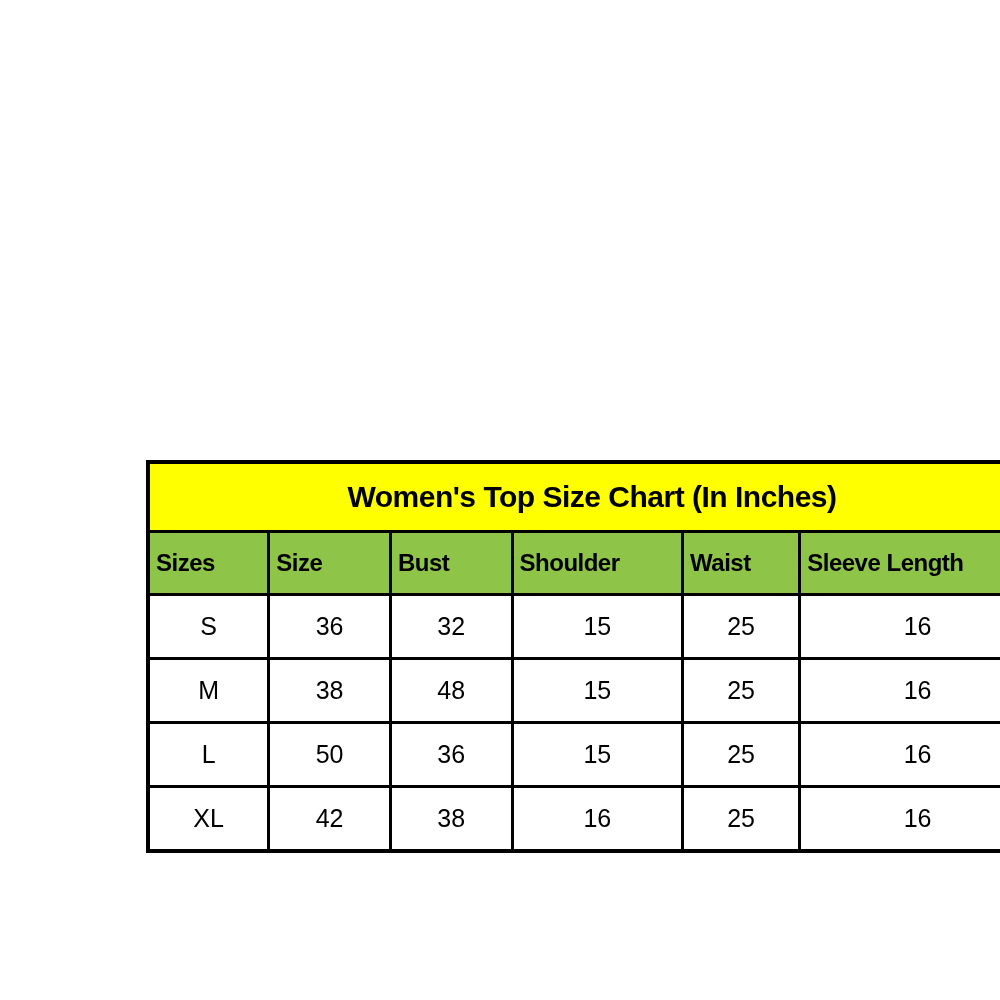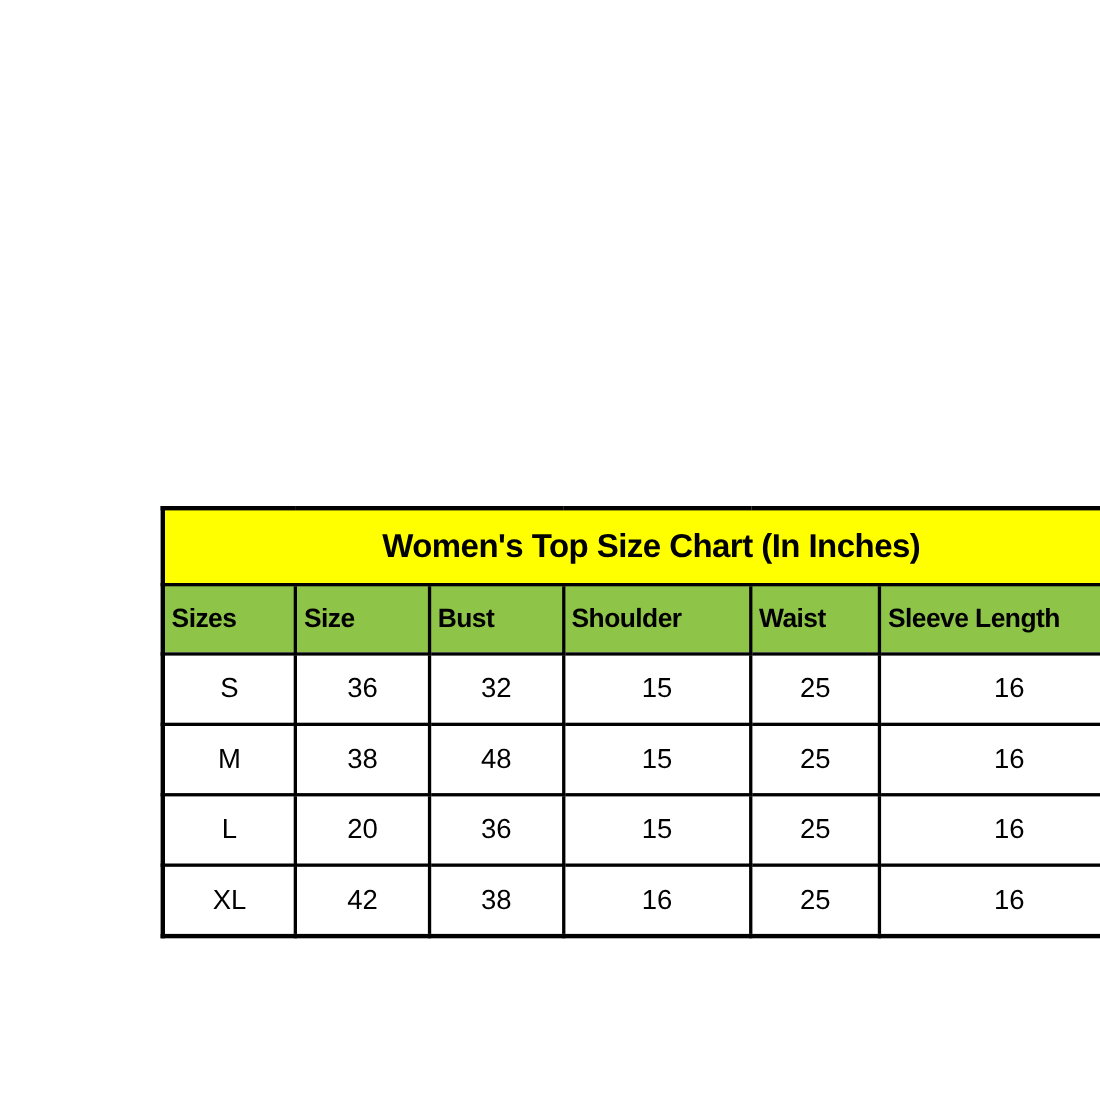--- a/index.html
+++ b/index.html
@@ -105,21 +105,21 @@
         <tr>
           <td class="data-cell">M</td>
           <td class="data-cell">38</td>
           <td class="data-cell">48</td>
           <td class="data-cell">15</td>
           <td class="data-cell">25</td>
           <td class="data-cell">16</td>
         </tr>
         <tr>
           <td class="data-cell">L</td>
-          <td class="data-cell">20</td>
+          <td class="data-cell">50</td>
           <td class="data-cell">36</td>
           <td class="data-cell">15</td>
           <td class="data-cell">25</td>
           <td class="data-cell">16</td>
         </tr>
         <tr>
           <td class="data-cell">XL</td>
           <td class="data-cell">42</td>
           <td class="data-cell">38</td>
           <td class="data-cell">16</td>

